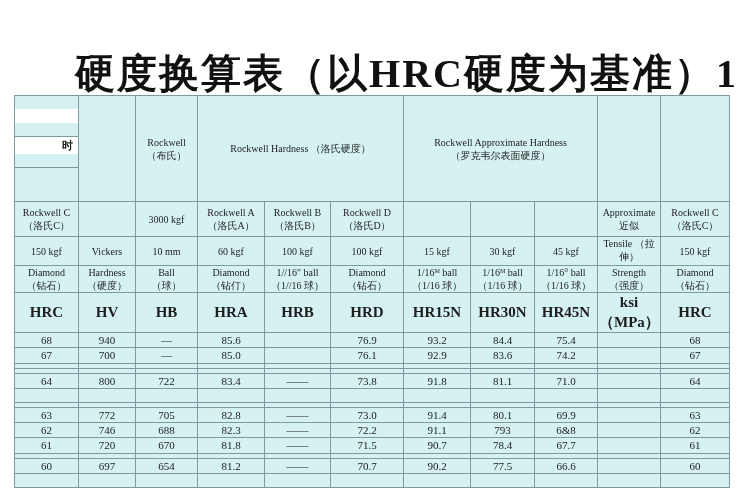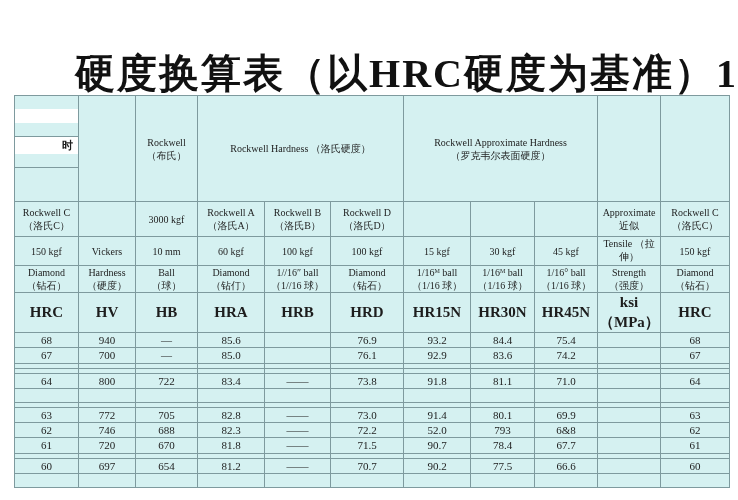--- a/index.html
+++ b/index.html
@@ -262,21 +262,21 @@
         <td></td>
         <td>63</td>
       </tr>
       <tr class="data">
         <td>62</td>
         <td>746</td>
         <td>688</td>
         <td>82.3</td>
         <td>——</td>
         <td>72.2</td>
-        <td>52.0</td>
+        <td>91.1</td>
         <td>793</td>
         <td>6&amp;8</td>
         <td></td>
         <td>62</td>
       </tr>
       <tr class="data">
         <td>61</td>
         <td>720</td>
         <td>670</td>
         <td>81.8</td>

